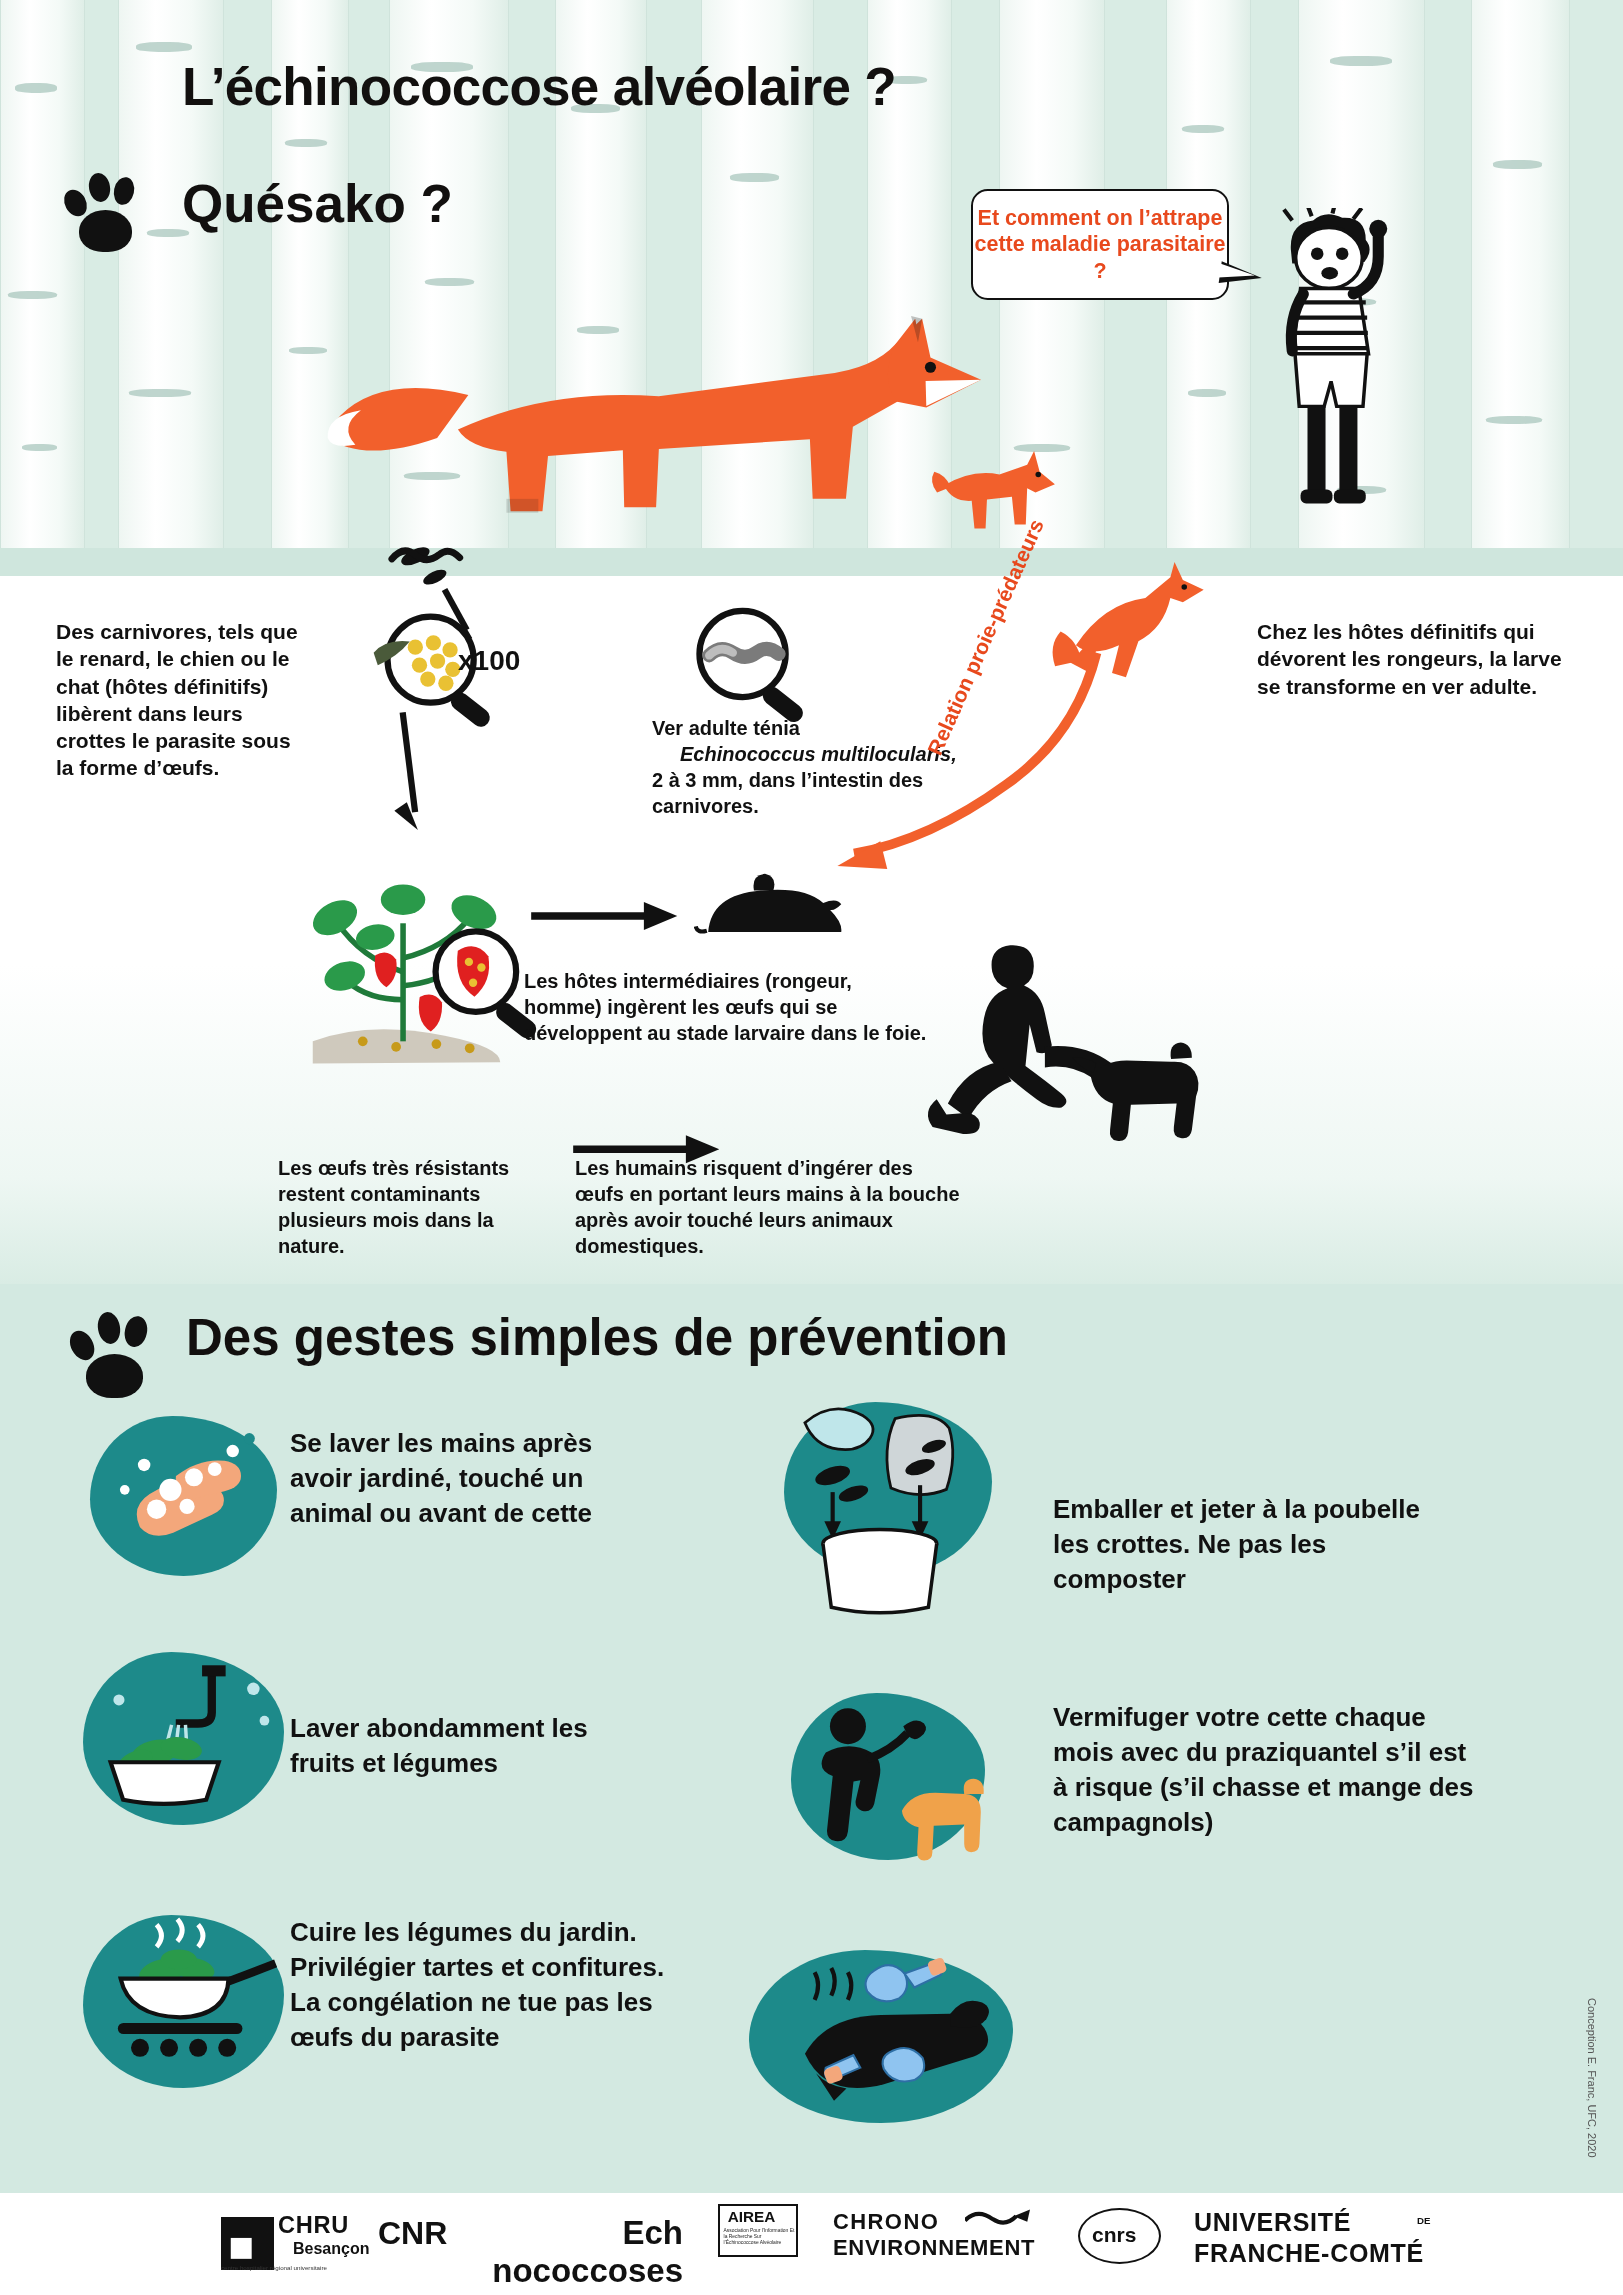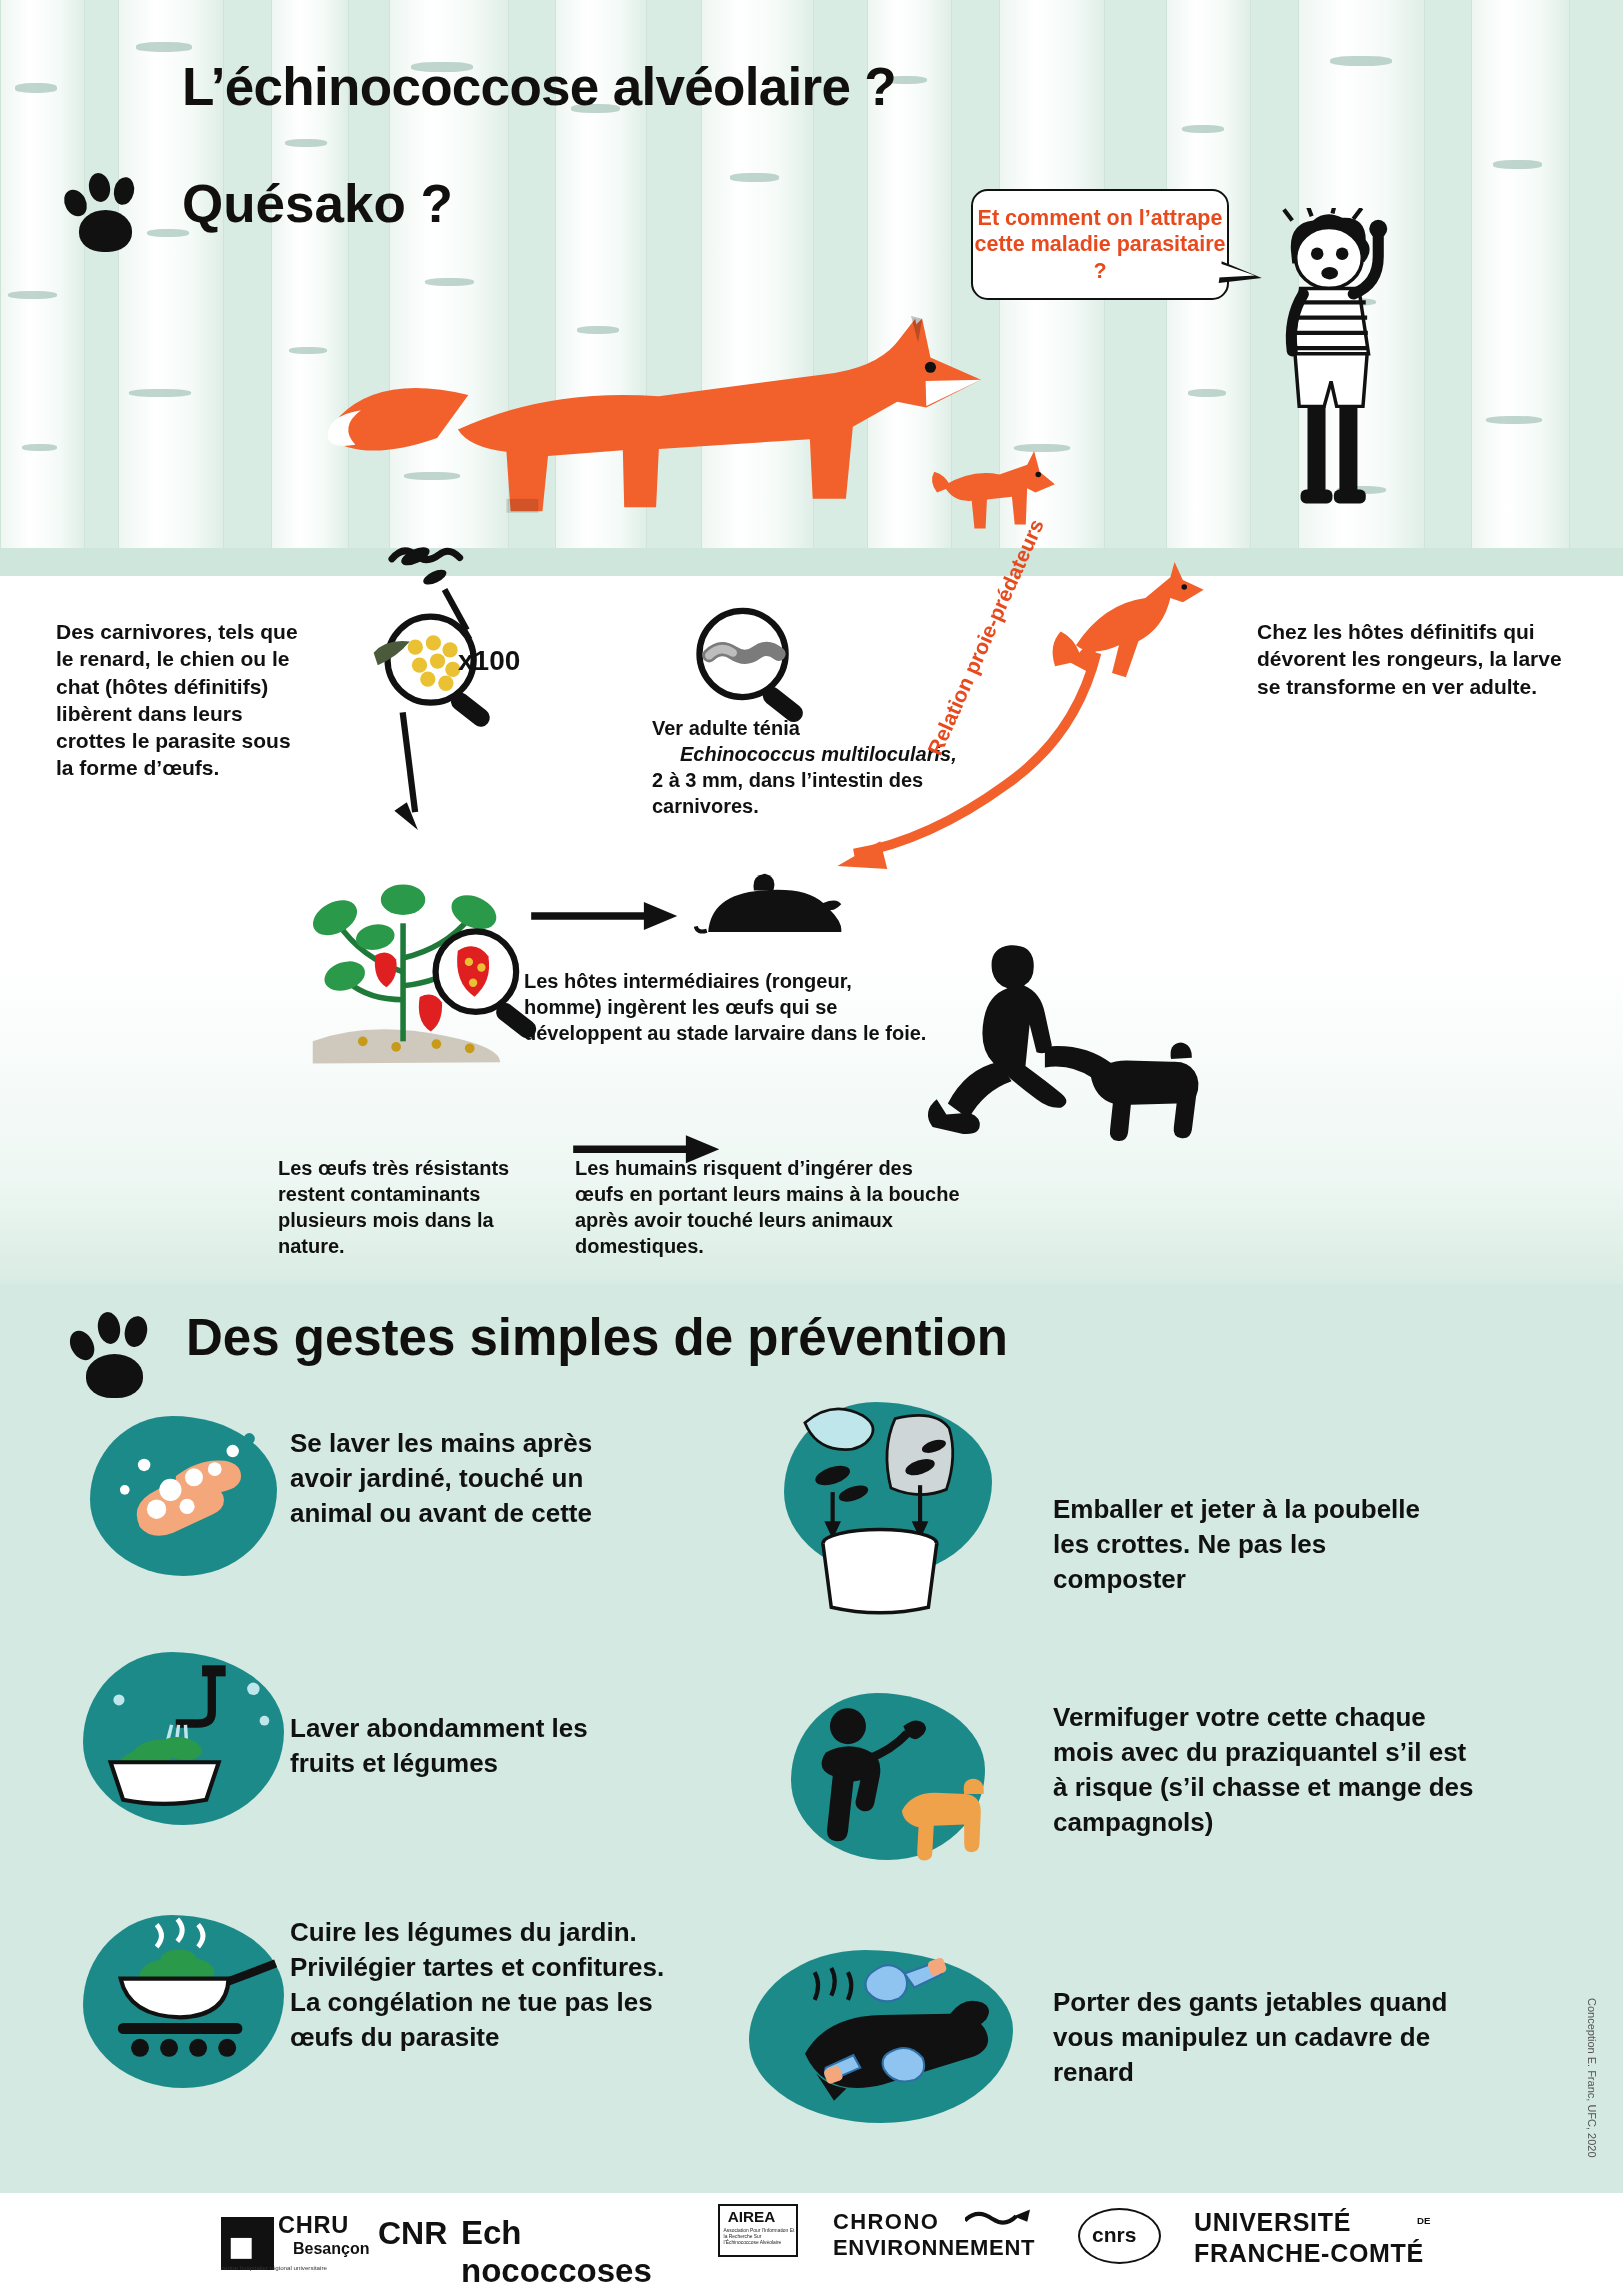--- a/index.html
+++ b/index.html
@@ -517,37 +517,36 @@
       <path d="M170 30 q24 -18 44 4 q10 22 -8 36 q-28 12 -46 -10 q-8 -18 10 -30 Z"></path>
       <path d="M214 34 l44 -16 q14 4 8 18 l-38 18 Z"></path>
       <path d="M192 148 q28 -16 48 8 q8 22 -12 32 q-30 8 -44 -16 q-6 -16 8 -24 Z"></path>
       <path d="M150 170 l-42 18 q-12 -2 -8 -18 l40 -18 Z"></path>
     </g>
     <g fill="#f3a77b">
       <rect x="246" y="18" width="24" height="22" rx="6" transform="rotate(-20 246 18)"></rect>
       <rect x="96" y="174" width="24" height="22" rx="6" transform="rotate(-20 96 174)"></rect>
     </g>
   </svg>
-  <div class="ptext" style="left:1053px;top:1985px;width:416px;">Porter des gants jetables quand vous manipulez un cadavre de renard</div>
 
   <div class="credit">Conception E. Franc, UFC, 2020</div>
 
   <div class="logo" style="left:221px;top:2211px;width:160px;">
     <svg width="53" height="53" viewBox="0 0 76 76" style="position:absolute;left:0;top:5.6px;">
       <rect x="0" y="0" width="76" height="76" fill="#111"></rect>
       <rect x="14" y="30" width="30" height="30" fill="#ffffff"></rect>
     </svg>
     <div style="position:absolute;left:57px;top:1.4px;font-size:23.6px;font-weight:bold;letter-spacing:0.7px;">CHRU</div>
     <div style="position:absolute;left:72px;top:29px;font-size:16px;font-weight:bold;">Besançon</div>
     <div style="position:absolute;left:0px;top:53px;font-size:6.2px;color:#333;width:160px;">centre hospitalier régional universitaire</div>
   </div>
 
   <div class="logo" style="left:378px;top:2211px;width:305px;">
     <div style="position:absolute;left:0;top:4.2px;font-size:32px;font-weight:bold;">CNR</div>
-    <div style="position:absolute;left:83px;top:2.8px;font-size:33px;font-weight:bold;">Ech nococcoses</div>
+    <div style="position:absolute;left:83px;top:2.8px;font-size:33px;font-weight:bold;text-align:right;">Ech nococcoses</div>
   </div>
 
   <div class="logo" style="left:718px;top:2204px;width:90px;">
     <div style="position:absolute;left:0;top:0;width:80px;height:53px;border:2.1px solid #111;box-sizing:border-box;"></div>
     <div style="position:absolute;left:9.7px;top:4.2px;font-size:15.3px;font-weight:bold;">AIREA</div>
     <div style="position:absolute;left:5.6px;top:23.6px;font-size:4.9px;width:72px;line-height:1.25;color:#222;">Association Pour l’Information Et la Recherche Sur l’Échinococcose Alvéolaire</div>
   </div>
 
   <div class="logo" style="left:833px;top:2209px;width:222px;">
     <div style="position:absolute;left:0;top:0;font-size:22px;font-weight:bold;letter-spacing:1.4px;">CHRONO</div>

